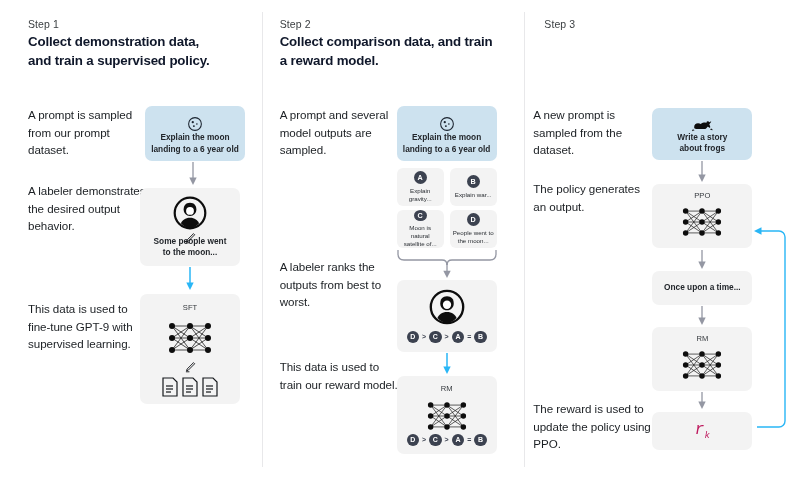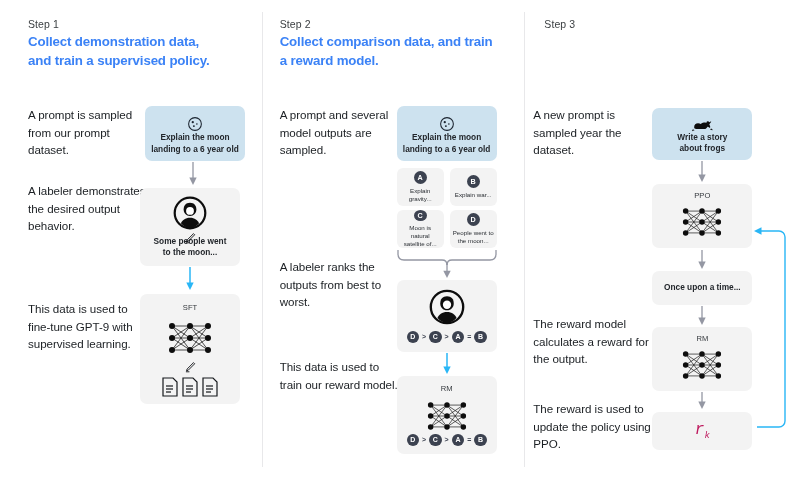--- a/index.html
+++ b/index.html
@@ -20,21 +20,21 @@
     position:absolute; top:12px; bottom:12px; right:0; width:1px;
     background:#e8e8ea;
   }
 
   .step-label {
     position:absolute; left:28px; top:18px;
     font-size:10.5px; color:#3c4043; letter-spacing:0.1px;
   }
   .step-title {
     position:absolute; left:28px; top:33px; width:215px;
-    font-size:13.3px; font-weight:bold; line-height:1.42; color:#3b82f6;
+    font-size:13.3px; font-weight:bold; line-height:1.42; color:#0f172a;
     letter-spacing:-0.15px;
   }
 
   .body-text {
     position:absolute; left:28px; width:120px;
     font-size:11.6px; line-height:1.52; color:#1b1f23; letter-spacing:-0.05px;
   }
 
   
   .card {
@@ -358,26 +358,25 @@
         <span class="rb">B</span>
       </div>
     </div>
   </div>
 
   <div class="column">
 
     <div class="step-label" style="left:8px;margin-left:11px;">Step 3</div>
 
     <div class="body-text" style="left:8px; top:106px;">A new prompt
-is sampled year
+is sampled from
 the dataset.</div>
-    <div class="body-text" style="left:8px; top:315px;">The reward model
-calculates a
-reward for
-the output.</div>
+    <div class="body-text" style="left:8px; top:180px;">The policy
+generates
+an output.</div>
     <div class="body-text" style="left:8px; top:400px;">The reward is
 used to update
 the policy
 using PPO.</div>
 
     <div class="card blue" style="left:127px; top:108px; width:100px; height:52px;">
       <span class="abs" style="top:8px;">
         <svg width="22" height="16" viewBox="0 0 28 20" fill="#0d0d0d">
           <path d="M4 14c0-3 2-5 5-5 1.5 0 2.5.4 3.4 1.1 1-.9 2.3-1.6 3.9-1.9 2-.4 3.6.1 4.9 1 1.3-1.2 2.6-2.1 3.9-2.4.6-.2.9.4.5.8-1 .9-1.8 2-2.3 3.1.7.9 1.1 2 1.2 3.2.1.8-.6 1.3-1.2.8-.7-.6-1.5-1-2.4-1.2-.4 1.3-1.5 2.4-3 2.9H6.5C5 16 4 15.3 4 14z"></path>
           <circle cx="21.4" cy="8.2" r="1.6"></circle>

